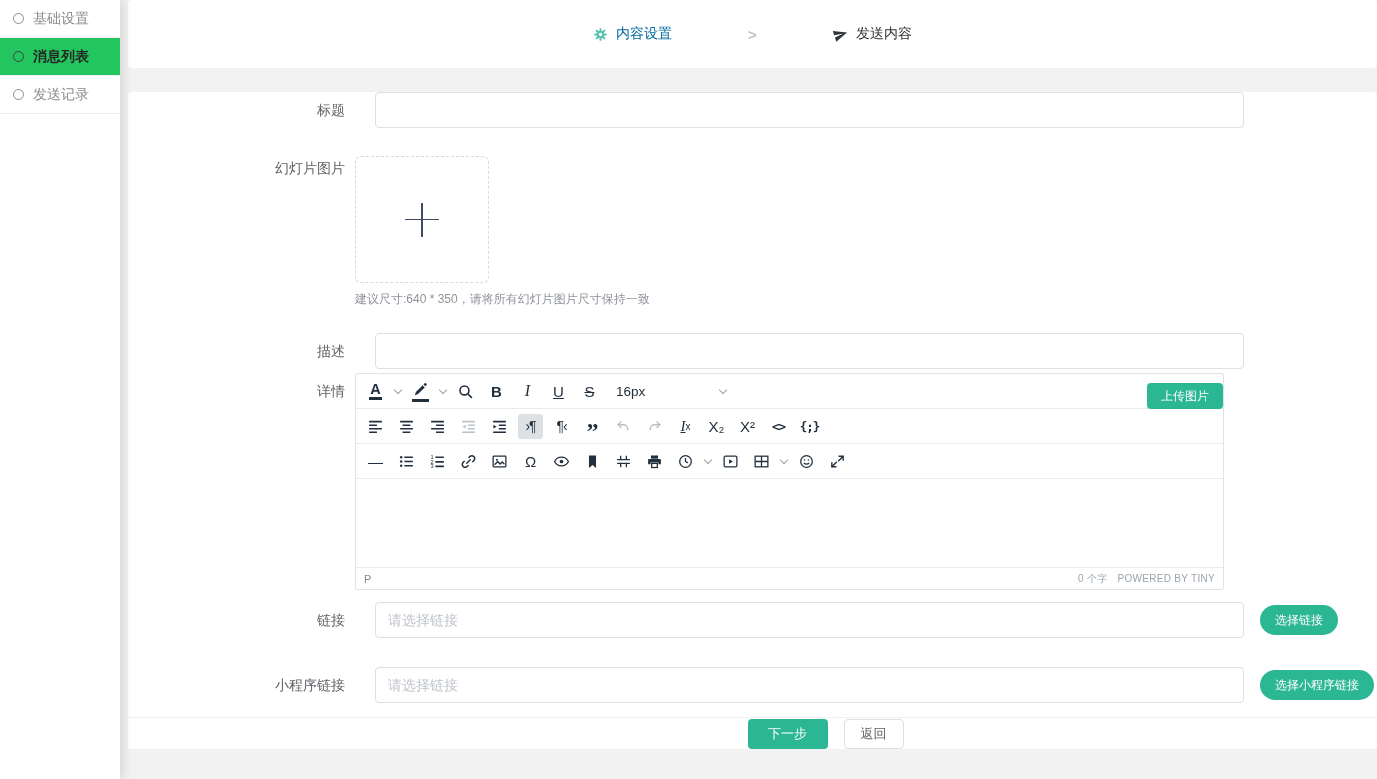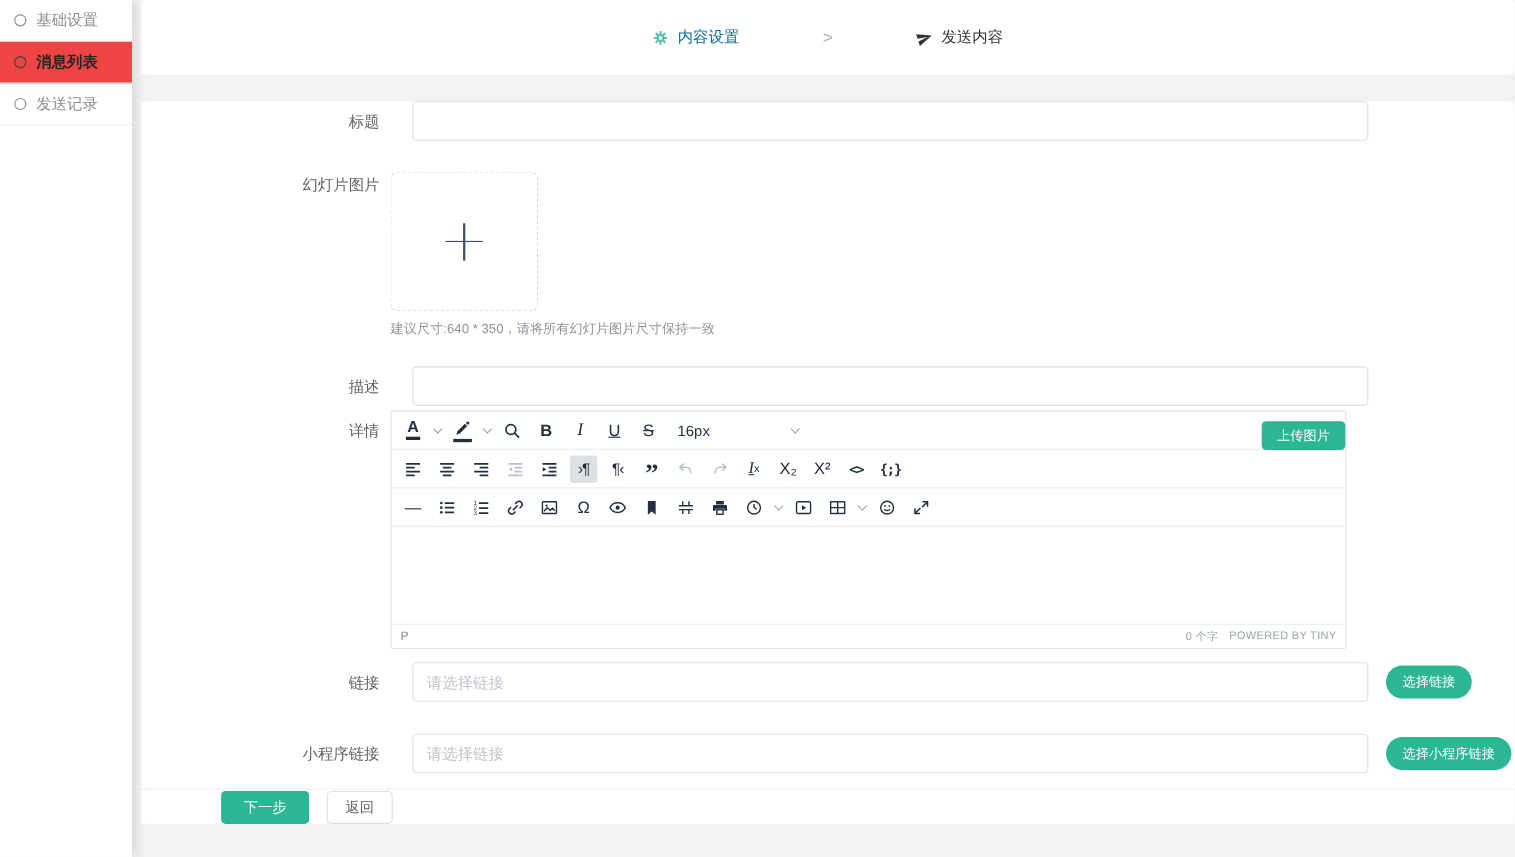--- a/index.html
+++ b/index.html
@@ -5,21 +5,21 @@
   * { margin:0; padding:0; box-sizing:border-box; }
   html,body { width:1377px; height:779px; overflow:hidden;
     font-family:"Liberation Sans","DejaVu Sans",sans-serif; background:#f2f2f3; }
 
   
   .sidebar { position:fixed; left:0; top:0; bottom:0; width:120px; background:#fff;
     box-shadow:5px 0 8px rgba(0,0,0,.09); z-index:5; }
   .sitem { height:38px; display:flex; align-items:center; gap:9px; padding-left:13px;
     font-size:14px; color:#8c8c8c; border-bottom:1px solid #efefef; cursor:pointer; }
   .sitem .dot { width:11px; height:11px; border:1.6px solid #8c8c8c; border-radius:50%; flex:none; }
-  .sitem.active { background:#ef4444; color:#262626; font-weight:bold; }
+  .sitem.active { background:#22c55e; color:#262626; font-weight:bold; }
   .sitem.active .dot { border-color:#404040; }
 
   
   .content { margin-left:128px; }
 
   .stepcard { height:68px; background:#fff; border-radius:4px; display:flex;
     align-items:center; justify-content:center; font-size:14px; }
   .step { display:flex; align-items:center; gap:8px; }
   .step.active { color:#0369a1;justify-content:space-between; }
   .step.pending { color:#303133; }
@@ -78,21 +78,21 @@
   .upbtn { position:absolute; top:9px; right:0; height:26px; padding:0 14px;
     background:#2bb694; color:#fff; border:none; border-radius:4px; font-size:12px; cursor:pointer; }
 
   
   .withbtn { display:flex; align-items:center; }
   .greenbtn { height:30px; padding:0 15px; margin-left:16px; background:#2bb694; color:#fff;
     border:none; border-radius:15px; font-size:12px; cursor:pointer; flex:none; }
 
   
   .footer { background:#fff; border-top:1px solid #f0f0f0; height:32px;
-    display:flex; align-items:flex-start; }
+    display:flex; justify-content:center; align-items:flex-start; }
   .fbtns { display:flex; gap:16px; transform:translateX(73px); padding-top:1px; }
   .next-btn { width:80px; height:30px; background:#2bb694; color:#fff; border:none;
     border-radius:4px; font-size:13px; cursor:pointer; }
   .back-btn { width:60px; height:30px; background:#fff; color:#606266; border:1px solid #dcdfe6;
     border-radius:4px; font-size:13px; cursor:pointer; }
 
   .mt24{margin-top:24px}.mt28{margin-top:28px}.mt25{margin-top:25px}
   .mt20{margin-top:4px}.mt12{margin-top:12px}.mt29{margin-top:29px}
 </style>
 </head>

